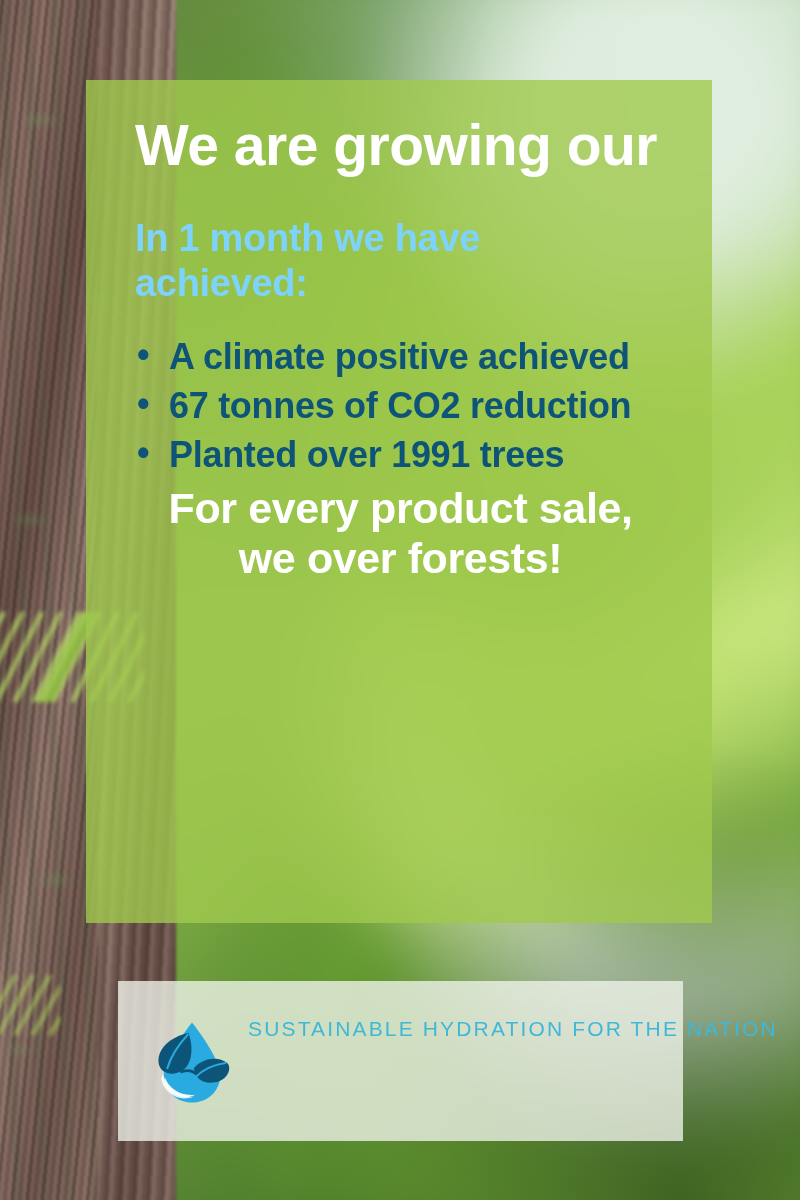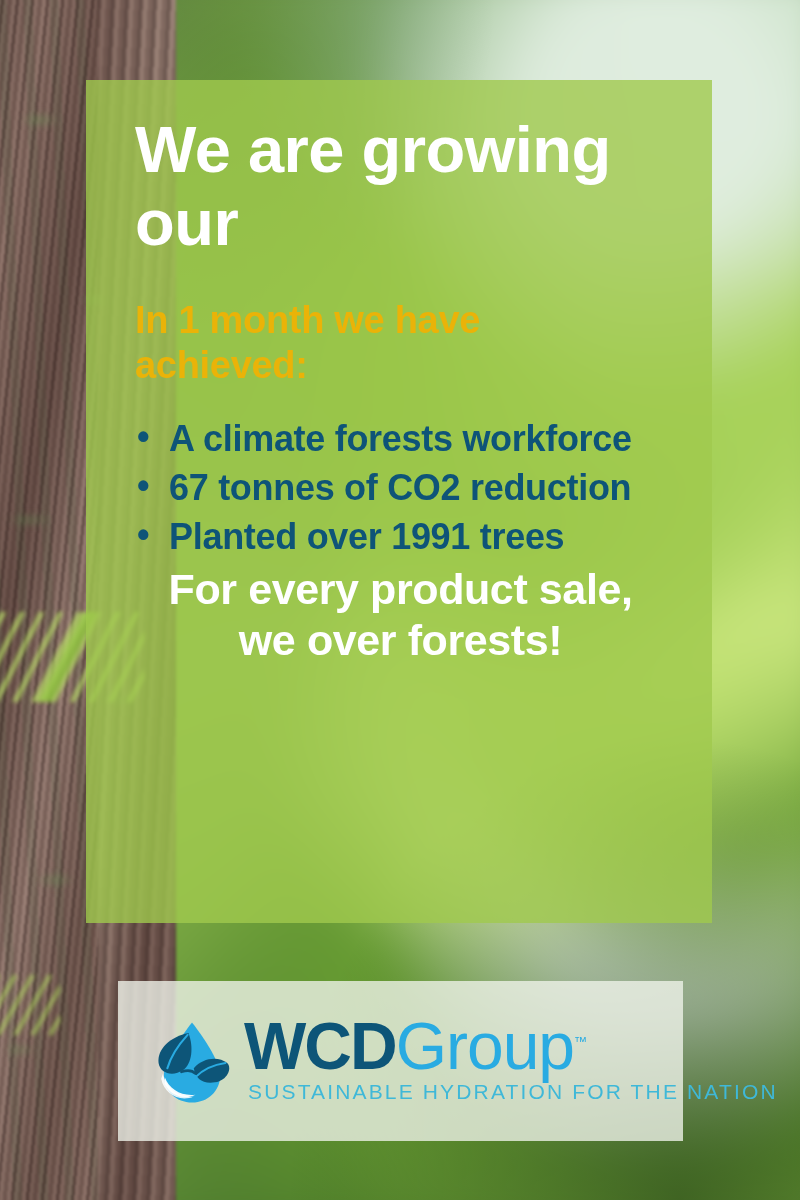--- a/index.html
+++ b/index.html
@@ -123,33 +123,33 @@
 
   .panel-inner {
     position:absolute;
     left:86px; top:80px;
     width:626px; height:843px;
     padding:28px 22px 0 49px;
   }
 
   
   .headline {
-    font-size:65px;
+    font-size:57px;
     line-height:1.12;
     font-weight:700;
     color:#ffffff;
     letter-spacing:-0.5px;
     margin-top:6px;
   }
 
   .subhead {
     font-size:38px;
     line-height:1.2;
     font-weight:700;
-    color:#eab308;
+    color:#7dd3fc;
     margin-top:38px;
     letter-spacing:-0.3px;
   }
 
   .bullets {
     list-style:none;
     margin-top:28px;
     color:#0e5478;
     font-size:36px;
     line-height:1.2;
@@ -249,21 +249,21 @@
       <span>We are growing our</span><br>
     </h1>
 
     <h2 class="subhead">
       <span>In 1 month we have</span><br>
       <span>achieved:</span>
     </h2>
 
     <ul class="bullets">
       <li>
-        <span>A climate forests workforce</span>
+        <span>A climate positive achieved</span>
       </li>
       <li>
         <span>67 tonnes of CO2 reduction</span>
       </li>
       <li>
         <span>Planted over 1991 trees</span>
       </li>
     </ul>
 
     <div class="closing">
@@ -286,22 +286,19 @@
         <path d="M46 16 C26 20 10 34 12 50 C14 62 28 66 40 58 C50 51 52 32 46 16 Z" fill="#0d5578"></path>
         <path d="M45 18 C34 30 26 42 22 56" stroke="#29abe2" stroke-width="2.4" fill="none" stroke-linecap="round"></path>
 
         <path d="M52 56 C62 44 80 42 90 50 C96 56 90 70 76 72 C62 74 54 68 52 56 Z" fill="#0d5578"></path>
         <path d="M88 50 C74 52 62 58 54 66" stroke="#29abe2" stroke-width="2.2" fill="none" stroke-linecap="round"></path>
 
         <path d="M38 60 C44 58 50 58 54 62" stroke="#0d5578" stroke-width="3" fill="none" stroke-linecap="round"></path>
       </svg>
 
       <div class="logo-text">
-        <div class="wordmark">
-          <span class="wm-wcd">WCD</span><span class="wm-group">Group</span><span class="wm-tm">™</span>
-        </div>
         <div class="tagline">SUSTAINABLE HYDRATION FOR THE NATION</div>
       </div>
 
     </div>
   </div>
 
 </div>
 
 </body></html>

